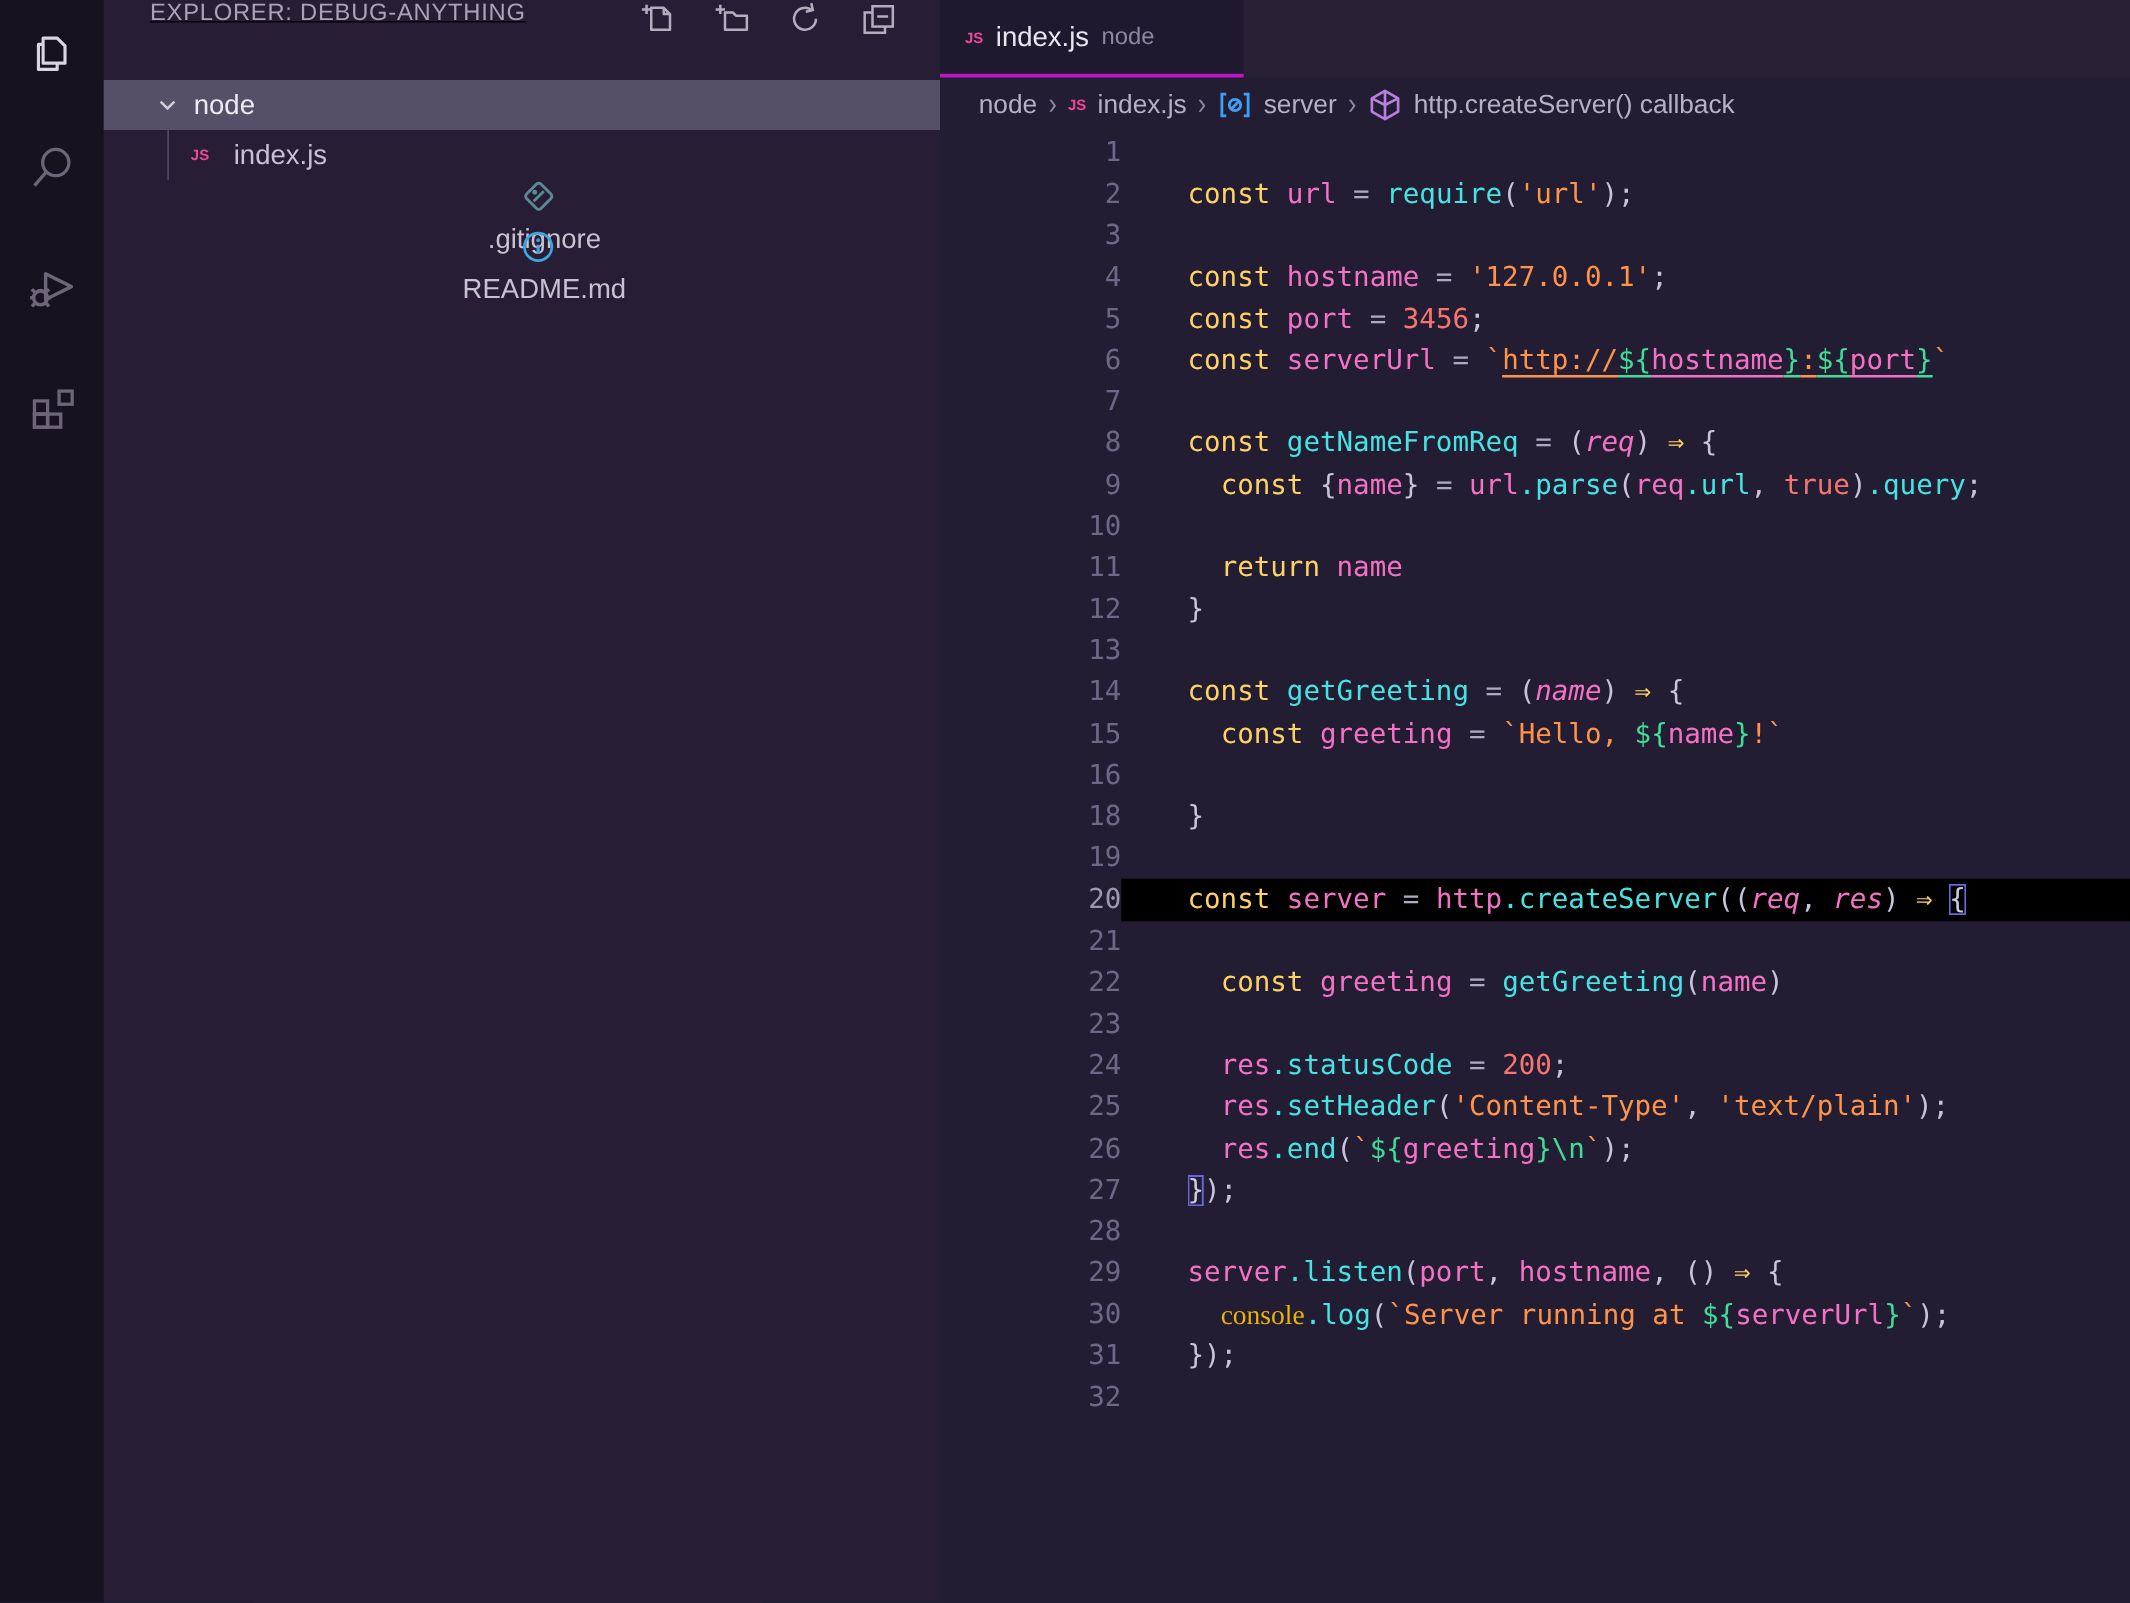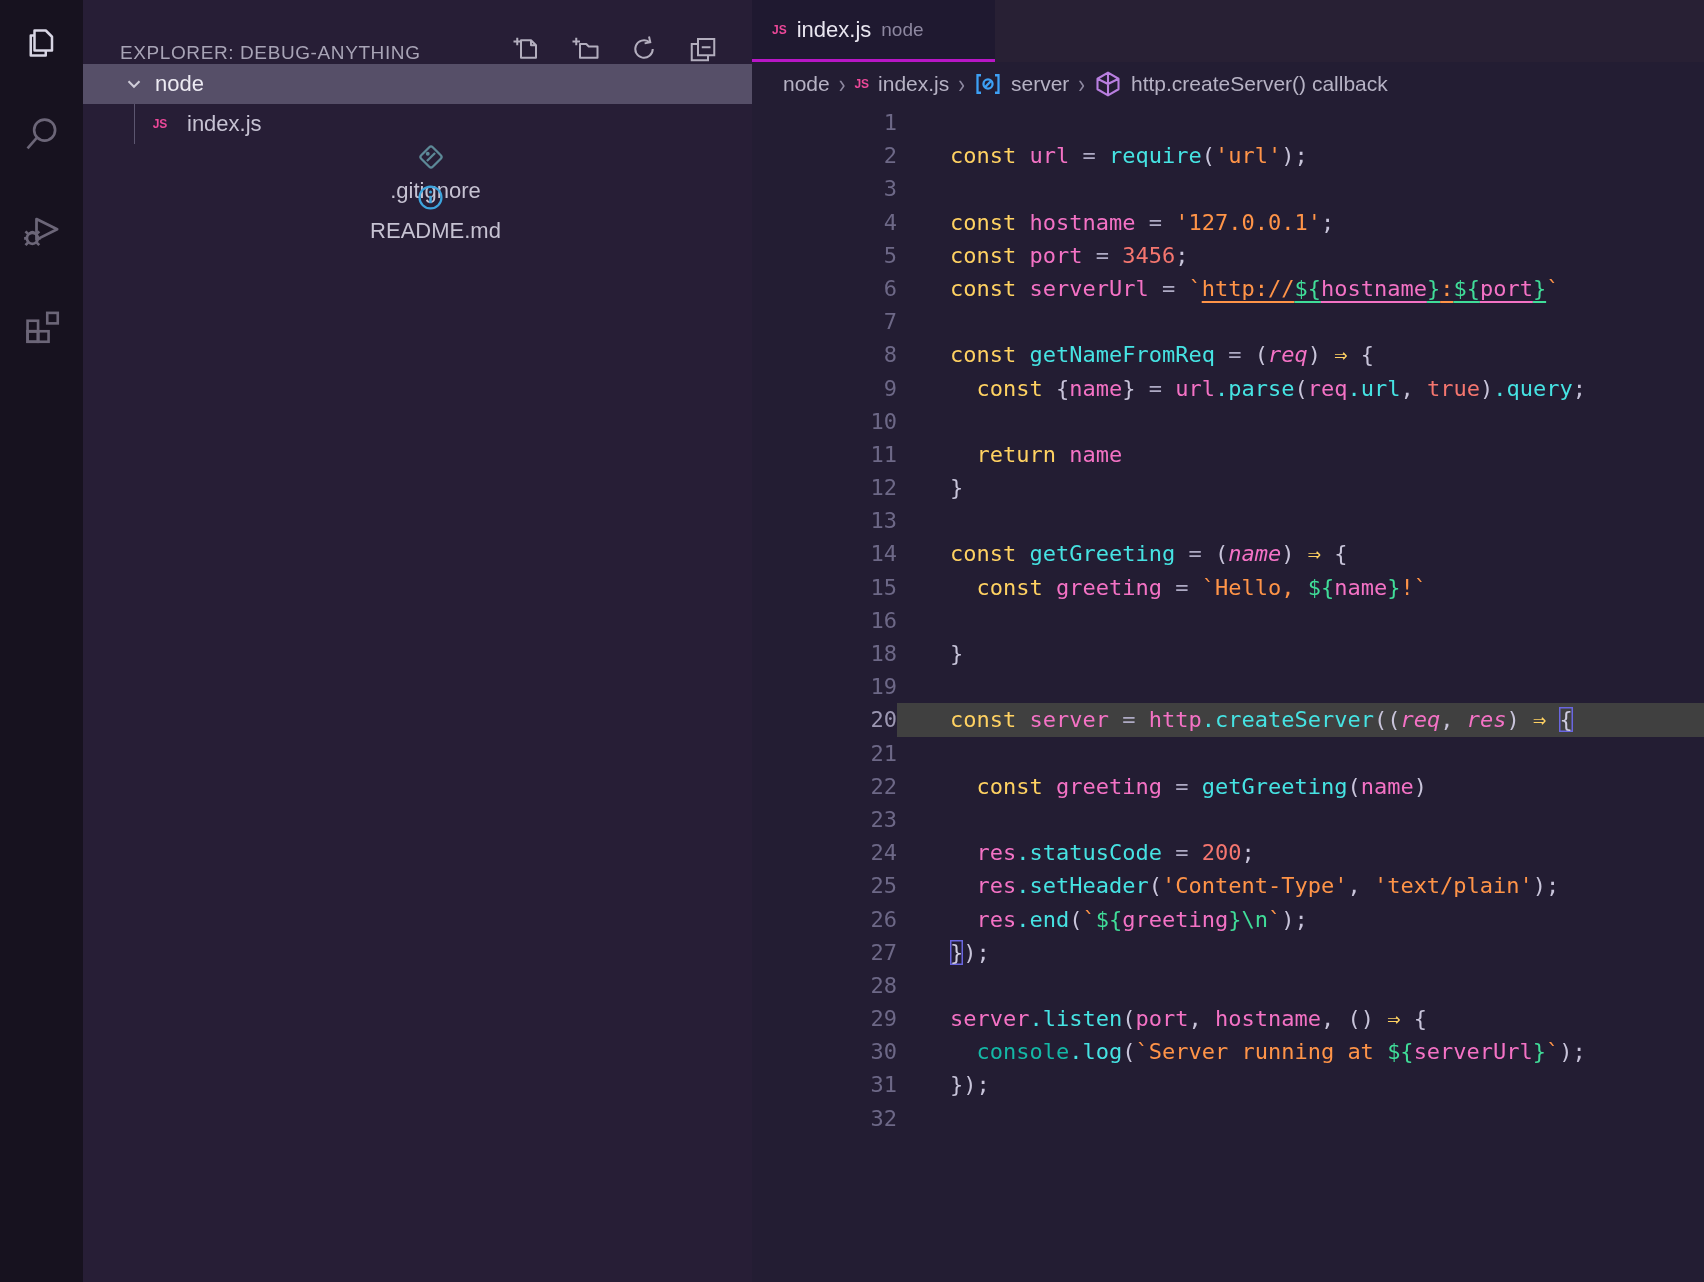--- a/index.html
+++ b/index.html
@@ -17,22 +17,23 @@
     display:flex;flex-direction:column;align-items:center;
   }
   .ab-item{width:83px;height:96px;display:flex;align-items:center;justify-content:center;cursor:pointer;}
   .ab-item svg{stroke:#6c6678;fill:none;stroke-width:2;}
   .ab-item.active svg{stroke:#d8d5e4;}
   .ab-item:nth-child(1){height:86px;}
 
   
   .sidebar{width:669px;flex:0 0 669px;background:#271e36;display:flex;flex-direction:column;}
   .sidebar-header{
-    height:64px;display:flex;align-items:flex-end;justify-content:space-between;
+    height:64px;display:flex;align-items:flex-start;justify-content:space-between;
     padding:0 20px 0 37px;
+    text-decoration:underline;
   }
   .sidebar-title{
     color:#a8a4b6;font-size:19px;letter-spacing:.6px;white-space:nowrap;
   }
   .sidebar-actions{display:flex;align-items:center;gap:29px;padding-right:14px;}
   .sa-btn{width:30px;height:30px;display:flex;align-items:center;justify-content:center;cursor:pointer;}
   .sa-btn svg{stroke:#b3aebe;fill:none;stroke-width:1.6;}
 
   .tree{flex:1;}
   .tree-row{
@@ -64,33 +65,33 @@
   }
   .bc-item{display:flex;align-items:center;gap:9px;cursor:pointer;}
   .bc-sep{color:#8d88a0;font-size:20px;transform:scaleY(1.25);display:inline-block;}
 
   
   .code{flex:1;font-family:"DejaVu Sans Mono", monospace;font-size:22px;padding-top:0;}
   .line{display:flex;height:33.2px;line-height:33.2px;}
   .ln{flex:0 0 145px;text-align:right;color:#6d6887;user-select:none;}
   .line.hl .ln{color:#9c97b2;}
   .lc{flex:1;padding-left:53px;white-space:pre;color:#e6e3f0;}
-  .line.hl .lc{background:#404040;}
+  .line.hl .lc{background:#000000;}
 
   .tok-kw{color:#ffd262;}
   .tok-ar{color:#ffd262;}
   .tok-v{color:#f472c5;}
   .tok-vi{color:#f472c5;font-style:italic;}
   .tok-fn{color:#46e3e3;}
   .tok-p{color:#c8c4da;}
   .tok-op{color:#aeaac4;}
   .tok-str{color:#ff9448;}
   .tok-num{color:#f5766f;}
   .tok-tpl{color:#40dd99;}
-  .tok-con{color:#14b8a6;}
+  .tok-con{color:#eab308;font-family:Liberation Serif, serif;}
   .tok-bm{color:#cfccdf;box-shadow:inset 0 0 0 1.5px #6a66e0;}
   .u{text-decoration:underline;text-decoration-thickness:1.5px;text-underline-offset:5px;}
 </style>
 </head>
 <body>
 
 <div class="app">
 
   <div class="activitybar">
     <div class="ab-item active">

